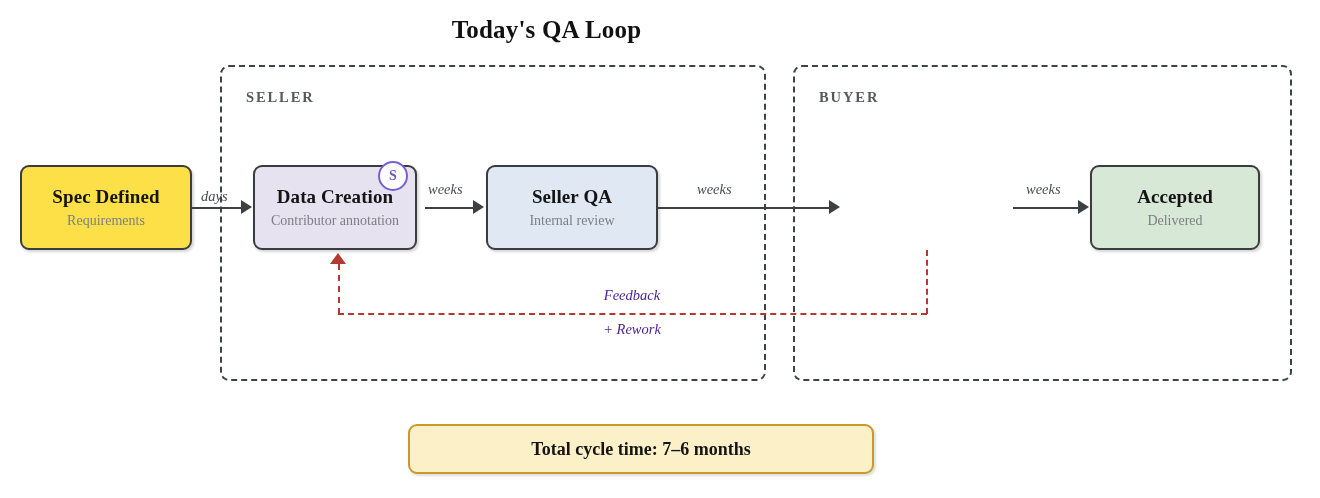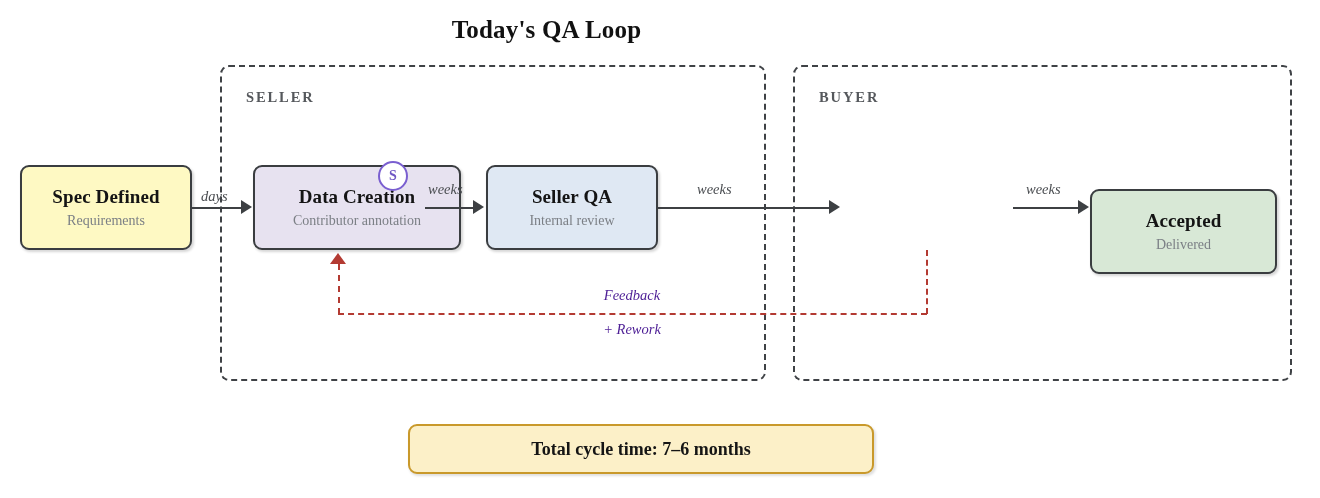--- a/index.html
+++ b/index.html
@@ -68,21 +68,21 @@
     line-height: 1.12;
     letter-spacing: 0.1px;
   }
   .node .node-sub {
     font-size: 14px;
     color: #7b7f85;
     margin-top: 6px;
     line-height: 1.1;
   }
 
-  .node.spec      { background: #fef9c3; }
+  .node.spec      { background: #fde047; }
   .node.creation  { background: #e7e2f0; }
   .node.sellerqa  { background: #dfe8f3; }
   .node.buyerqa   { background: #dfe8f3; }
   .node.accepted  { background: #d8e8d6; }
 
   
   .badge {
     position: absolute;
     width: 30px;
     height: 30px;
@@ -173,33 +173,33 @@
   <div class="lane-label" style="left:246px; top:89px;">SELLER</div>
 
   <div class="lane" style="left:793px; top:65px; width:499px; height:316px;"></div>
   <div class="lane-label" style="left:819px; top:89px;">BUYER</div>
 
   <div class="node spec" style="left:20px; top:165px; width:172px; height:85px;">
     <div class="node-title">Spec Defined</div>
     <div class="node-sub">Requirements</div>
   </div>
 
-  <div class="node creation" style="left:253px; top:165px; width:208px; height:85px;align-items:center;">
+  <div class="node creation" style="left:253px; top:165px; width:164px; height:85px;align-items:center;">
     <div class="node-title">Data Creation</div>
     <div class="node-sub">Contributor annotation</div>
   </div>
   <div class="badge" style="left:378px; top:161px;">S</div>
 
   <div class="node sellerqa" style="left:486px; top:165px; width:172px; height:85px;">
     <div class="node-title">Seller QA</div>
     <div class="node-sub">Internal review</div>
   </div>
 
 
-  <div class="node accepted" style="left:1090px; top:165px; width:187px; height:85px;margin-top:24px;">
+  <div class="node accepted" style="left:1090px; top:165px; width:170px; height:85px;">
     <div class="node-title">Accepted</div>
     <div class="node-sub">Delivered</div>
   </div>
 
   <div class="edge-line" style="left:192px; top:207px; width:50px;"></div>
   <div class="edge-head" style="left:241px; top:200px;"></div>
   <div class="edge-label" style="left:201px; top:188px;">days</div>
 
   <div class="edge-line" style="left:425px; top:207px; width:49px;"></div>
   <div class="edge-head" style="left:473px; top:200px;"></div>

